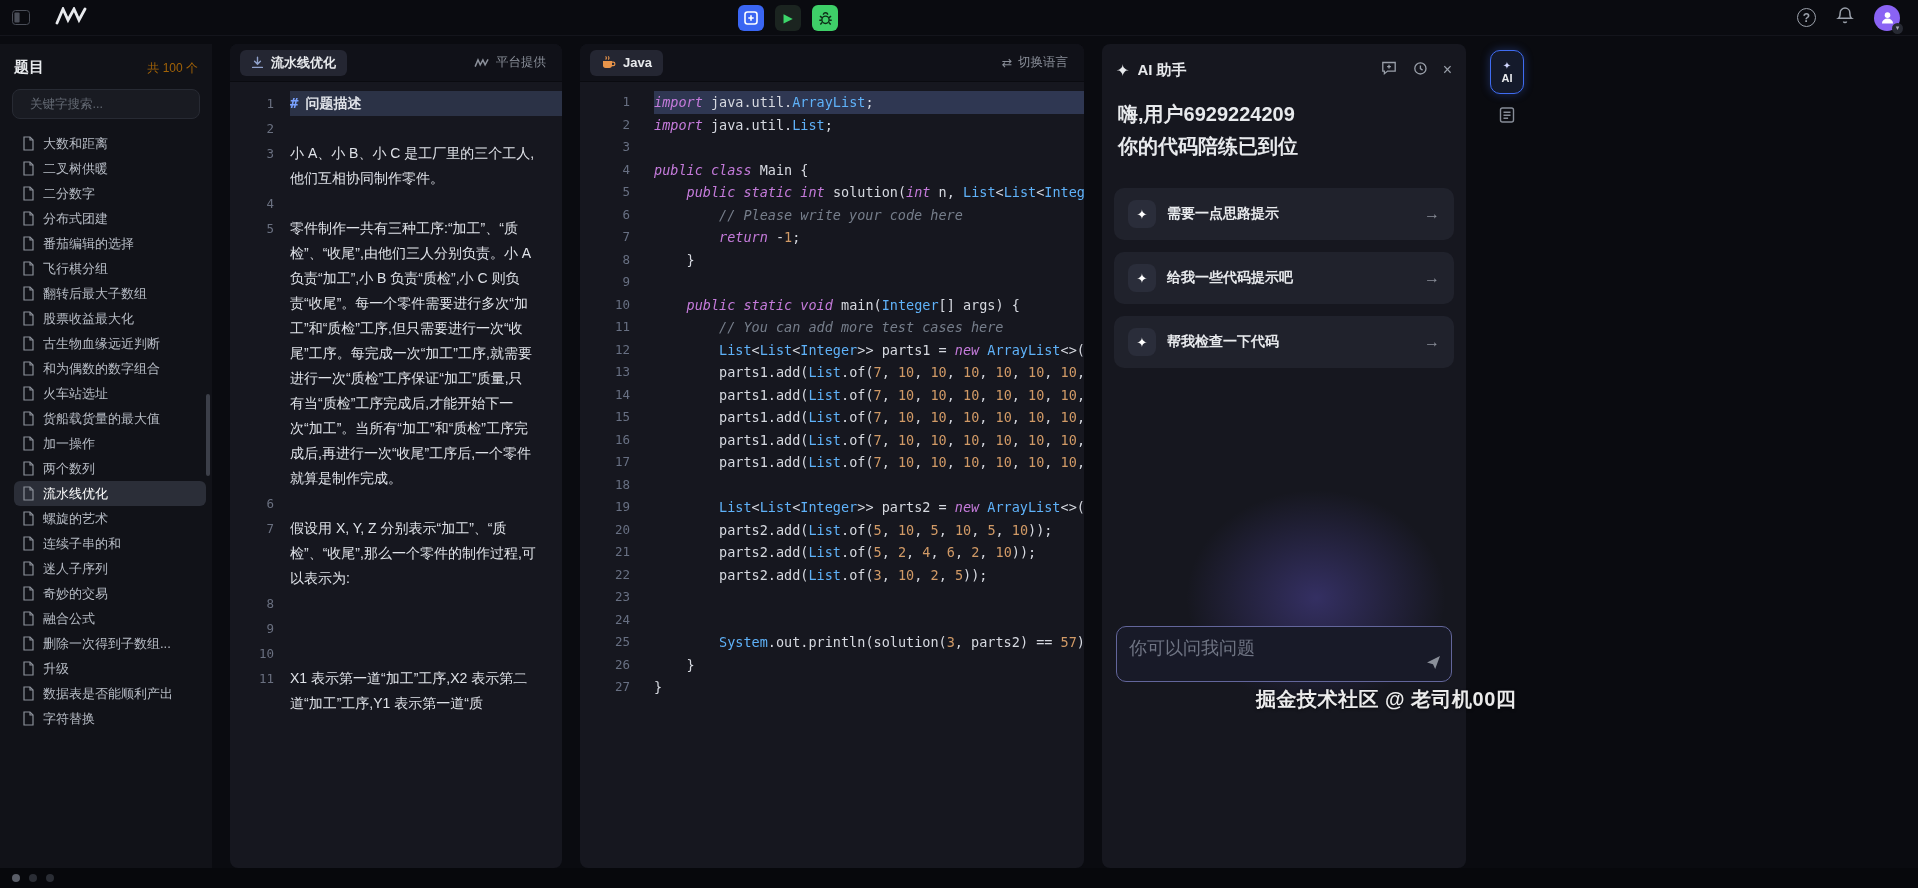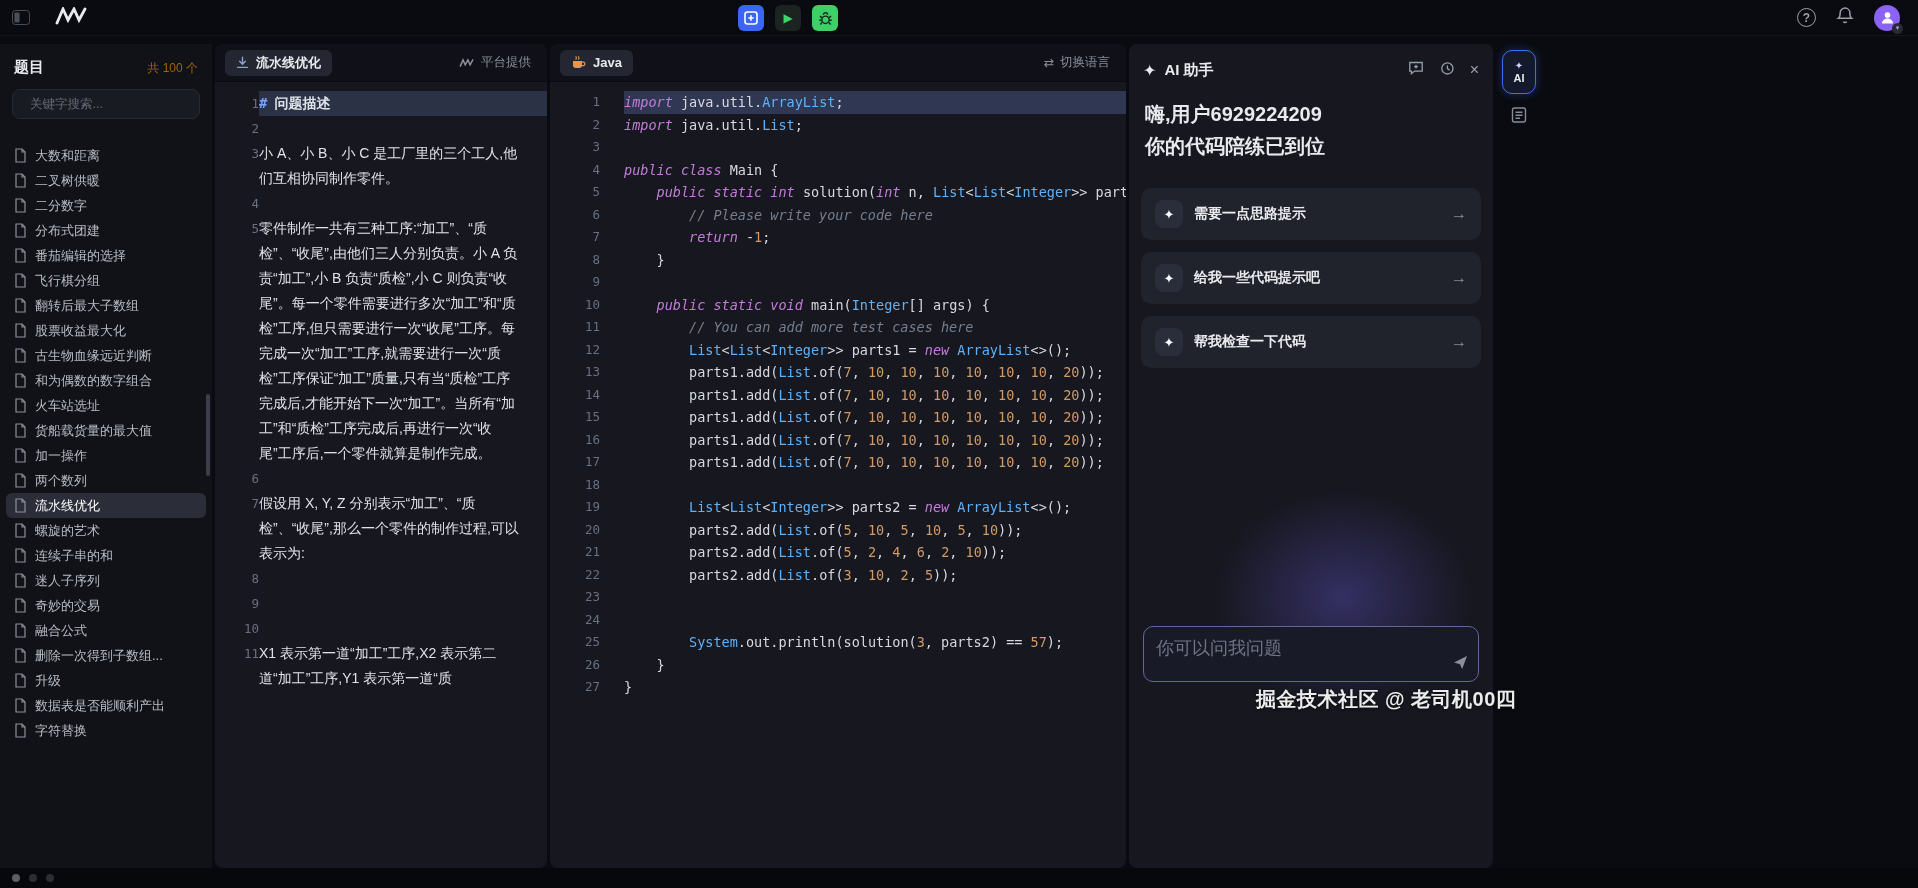--- a/index.html
+++ b/index.html
@@ -20,55 +20,55 @@
   .tb-btn.run { background:#1b2420; color:#3cd66a; font-size:12px; }
   .tb-btn.green { background:#3ecf68; }
   .tb-right { margin-left:auto; display:flex; align-items:center; gap:20px; }
   .help-circle { width:19px; height:19px; border:1.5px solid #9aa0aa; border-radius:50%;
     color:#9aa0aa; font-size:12px; font-weight:700; display:flex; align-items:center; justify-content:center; }
   .avatar { width:26px; height:26px; border-radius:50%; background:#8a63f4; position:relative;
     display:flex; align-items:center; justify-content:center; }
   .avatar-badge { position:absolute; right:-3px; bottom:-3px; width:11px; height:11px; border-radius:50%;
     background:#272a33; color:#aab; font-size:7px; display:flex; align-items:center; justify-content:center; }
   
-  .workspace { display:flex; height:832px; padding-top:8px; column-gap:3px; }
+  .workspace { display:flex; height:832px; padding-top:8px; column-gap:18px; }
   .sidebar { width:212px; flex:none; background:#111218; padding-top:14px; position:relative; }
   .sb-head { display:flex; justify-content:space-between; align-items:baseline; padding:0 14px; }
   .sb-title { font-size:15px; font-weight:700; }
   .sb-count { font-size:12px; color:#a16207; }
   .sb-search { margin:12px 12px 0; height:30px; background:#191b22; border:1px solid #272a33;
     border-radius:8px; display:flex; align-items:center; gap:7px; padding:0 10px; }
   .sb-search input { flex:1; background:transparent; border:none; outline:none; color:#8b5cf6; font-size:12.5px;
     font-family:"Liberation Sans","DejaVu Sans",sans-serif; }
   .sb-search input::placeholder { color:#646a74; }
-  .sb-list { margin-top:24px; }
+  .sb-list { margin-top:12px;padding-left:8px; }
   .sb-item { height:25px; display:flex; align-items:center; gap:8px; margin:0 6px; padding:0 8px;
     border-radius:6px; font-size:13px; color:#b7bcc5; cursor:pointer; white-space:nowrap; overflow:hidden; }
   .sb-item.active { background:#2b2e38; color:#ffffff; }
   .sb-item svg { flex:none; }
   .sb-scrollbar { position:absolute; right:2px; top:350px; width:4px; height:82px; background:#3c3f49; border-radius:2px; }
   
   .panel { background:#16171f; border-radius:8px; overflow:hidden; display:flex; flex-direction:column; flex:none; }
   .panel-head { height:38px; flex:none; background:#101118; border-bottom:1px solid #0a0b10;
     display:flex; align-items:center; justify-content:space-between; padding:0 10px; }
   .tab-chip { background:#242632; border-radius:6px; height:26px; display:inline-flex; align-items:center;
     gap:7px; padding:0 11px; font-size:13px; font-weight:700; color:#e8eaed; cursor:pointer; }
   .head-right { display:flex; align-items:center; gap:6px; color:#8a8f99; font-size:12.5px; padding-right:6px; }
   
   .desc-panel { width:332px; }
   .desc-body { padding:9px 0; font-size:14px; line-height:25px; color:#dfe2e8; overflow:hidden; flex:1; }
   .desc-row { display:flex; }
   .d-num { width:44px; flex:none; text-align:right; color:#6a7080; font-size:12.5px;
     font-family:"DejaVu Sans Mono",monospace; line-height:25px; }
-  .d-text { flex:1; margin-left:0; padding-right:26px; word-break:break-all; min-height:25px; }
+  .d-text { flex:1; margin-left:16px; padding-right:26px; word-break:break-all; min-height:25px; }
   .desc-row.hl .d-text { background:#2b3246; }
   .d-hash { color:#7aa2ff; font-weight:600; margin-right:7px; font-family:"DejaVu Sans Mono",monospace; }
   .d-h1 { font-weight:700; }
   
-  .editor-panel { width:576px; }
+  .editor-panel { width:504px; }
   .code-body { padding:9px 0; font-family:"DejaVu Sans Mono",monospace; font-size:13.5px;
     line-height:22.5px; overflow:hidden; flex:1; }
   .code-row { display:flex; white-space:pre; }
   .c-num { width:50px; flex:none; text-align:right; color:#687083; font-size:12.5px; }
   .c-code { flex:1; margin-left:24px; overflow:hidden; color:#d6d9e0; }
   .code-row.hl .c-code { background:#2f3752; }
   .kw { color:#c57bdb; font-style:italic; }
   .ty { color:#5fb2f9; }
   .nu { color:#d19a66; }
   .cm { color:#767e8b; font-style:italic; }

